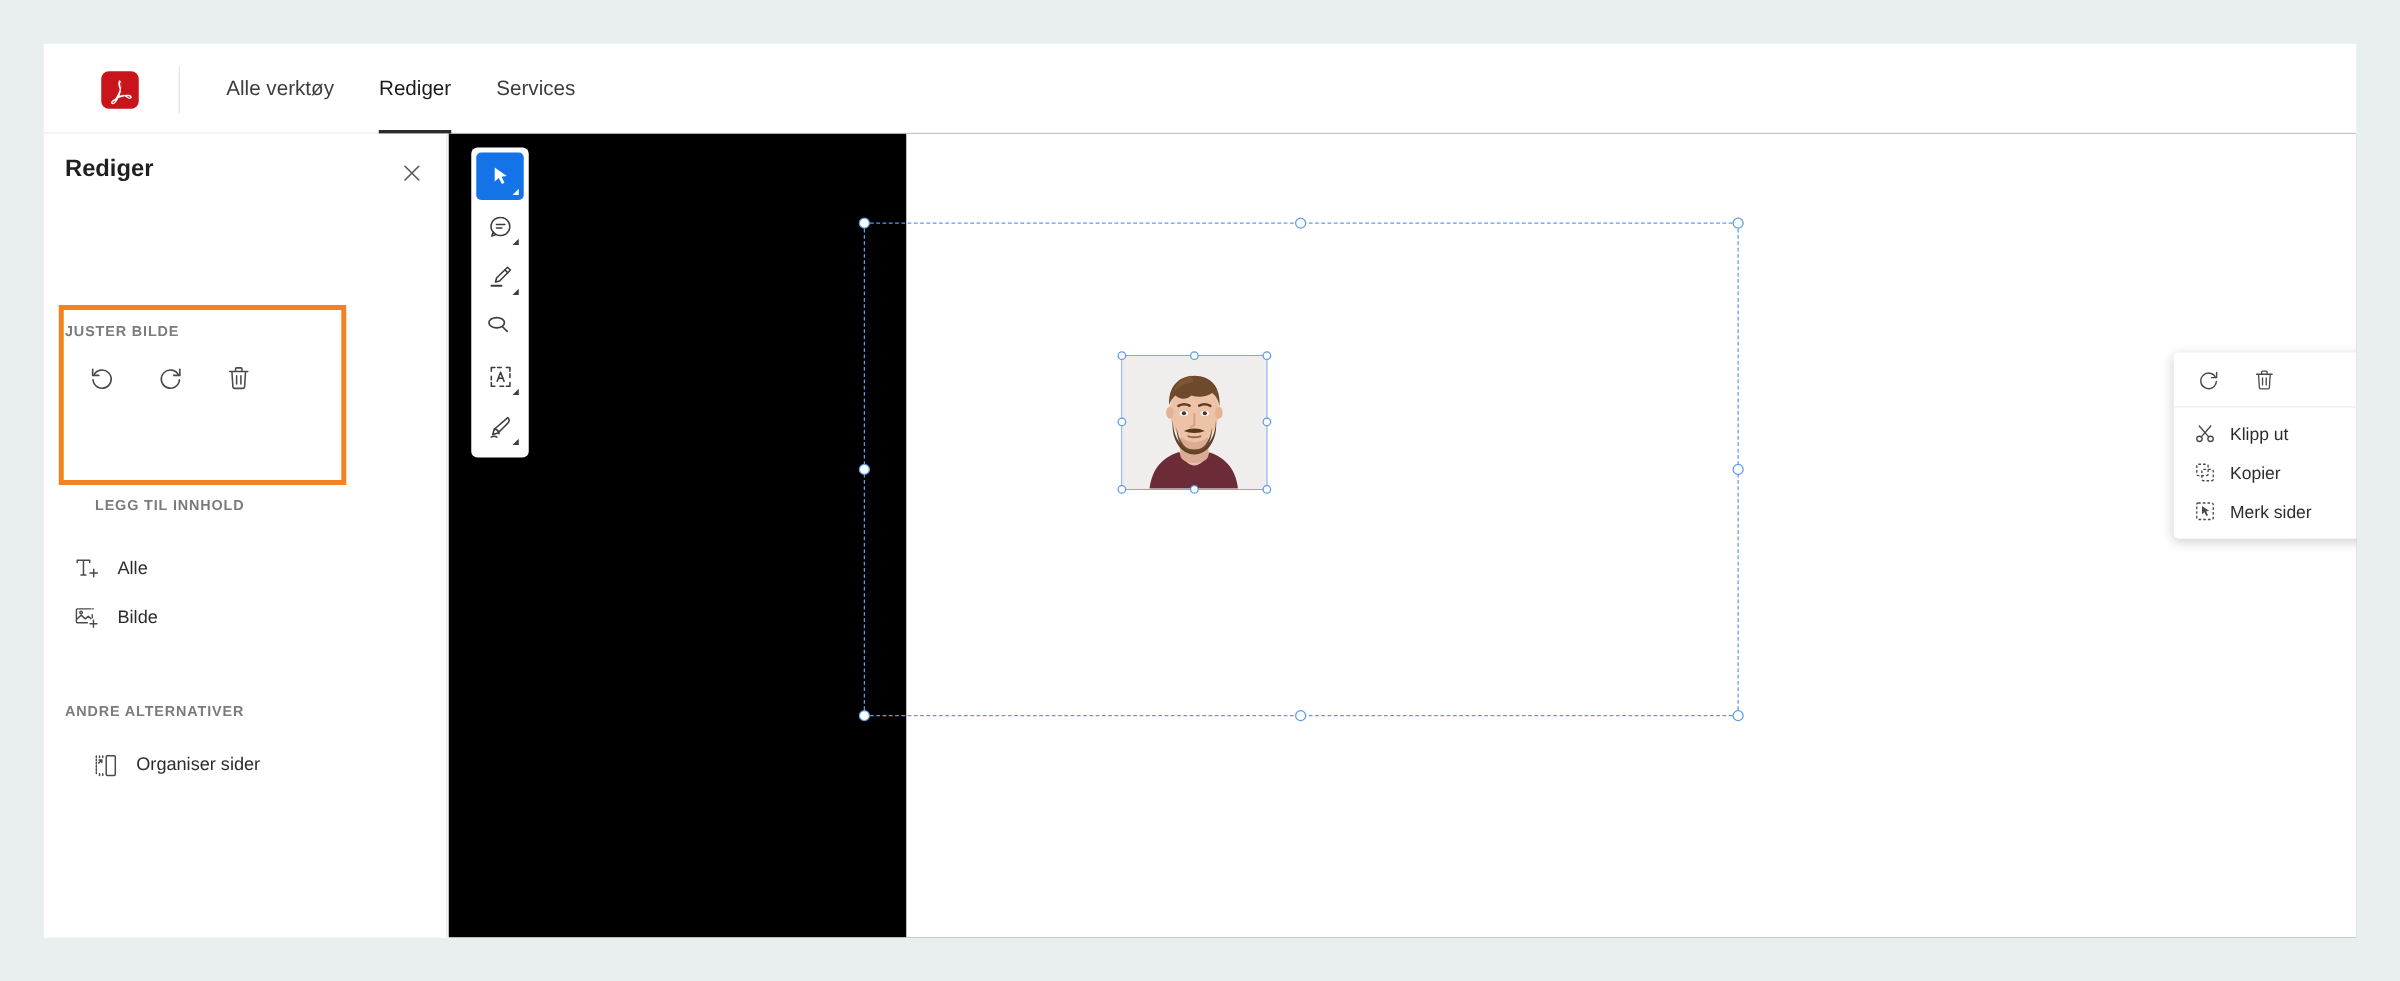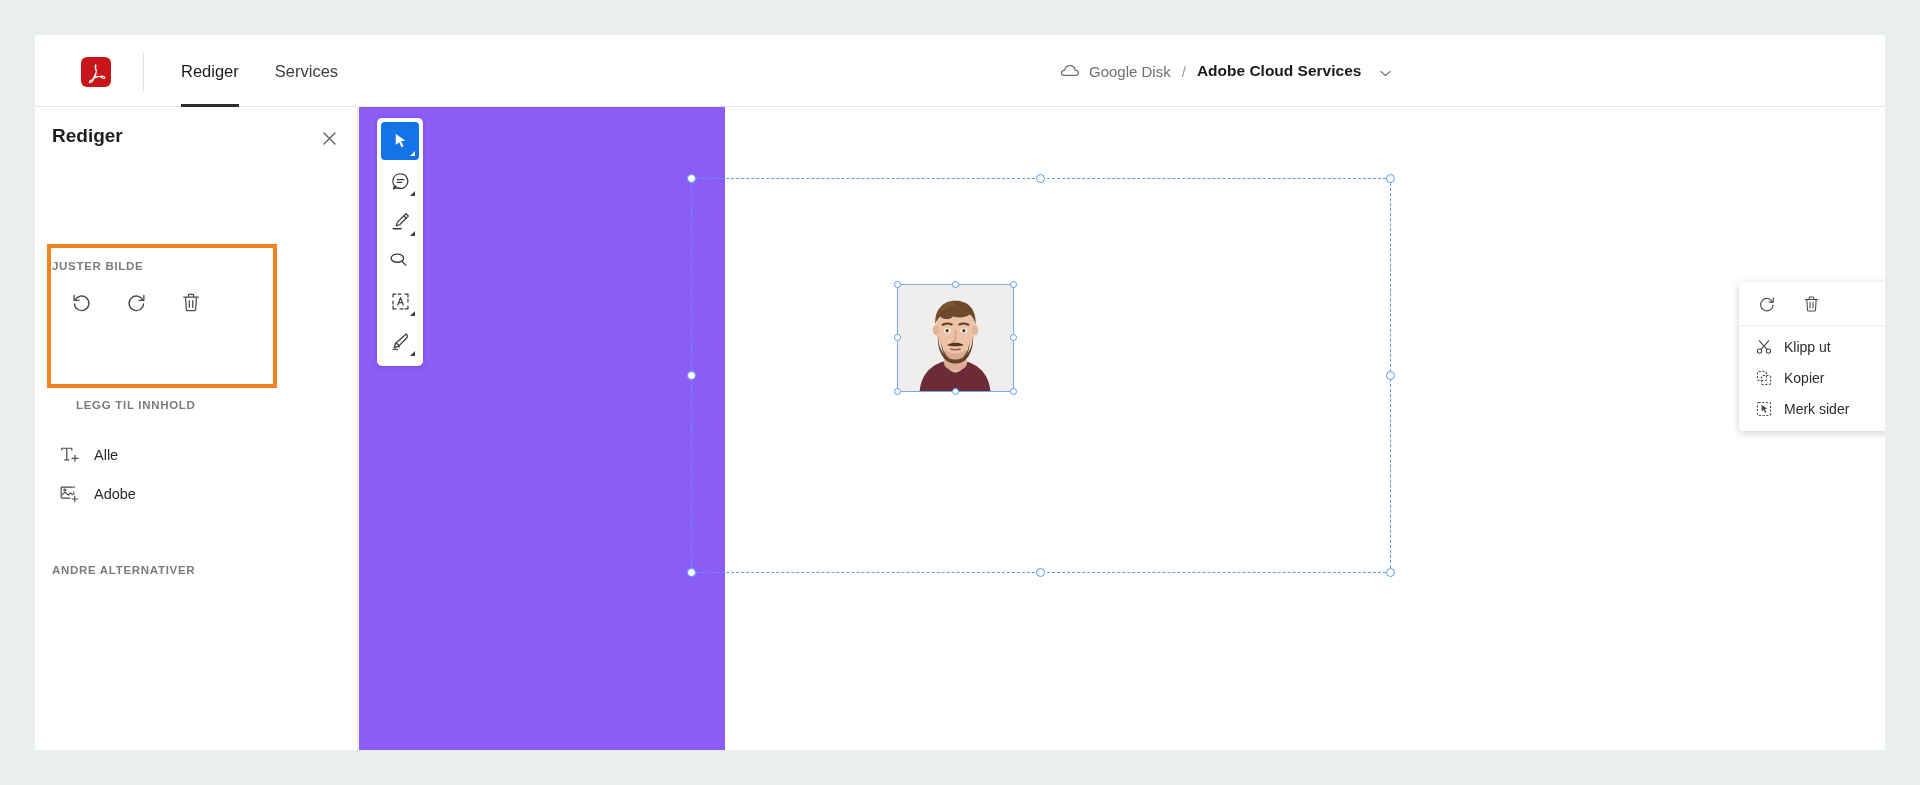--- a/index.html
+++ b/index.html
@@ -174,21 +174,21 @@
     display: flex; align-items: center; justify-content: center;
     color: #4a4a4a;
     flex: 0 0 22px;
   }
 
   
   .canvas {
     position: absolute;
     left: 324px; top: 0;
     right: 0; bottom: 0;
-    background: #8b5cf6;
+    background: #000000;
   }
   .doc-page {
     position: absolute;
     left: 366px; top: 0;
     width: 1160px; height: 643px;
     background: #ffffff;
   }
 
   
   .vtoolbar {
@@ -320,43 +320,31 @@
   <div class="topbar">
 
     <div class="logo">
       <svg width="30" height="30" viewBox="0 0 30 30" aria-hidden="true">
         <path d="M15.6 7.2c-1.5 0-2 1.3-2 2.6 0 1.6.6 3.3 1.2 4.7-.9 2.5-2.3 5.6-3.6 7.4-1.6.8-3.4 1.8-3.4 3.1 0 .8.6 1.3 1.4 1.3 1.8 0 3.4-2.6 4.6-5 1.6-.6 3.4-1.1 5.1-1.4 1.4 1.1 3 2.1 4.1 2.1.9 0 1.4-.6 1.4-1.4 0-1.4-1.7-1.8-3.1-1.8-.8 0-1.8.1-2.8.3-1.2-1-2.3-2.4-3-3.9.5-1.6.8-3.2.8-4.4 0-1.9-.7-3.6-2.7-3.6zm-.1 1.5c.6 0 .8.6.8 1.5 0 .9-.2 2-.5 3.1-.4-1.1-.7-2.3-.7-3.2 0-.8.1-1.4.4-1.4zm.3 7.1c.6 1.1 1.4 2.1 2.2 2.9-1.2.2-2.4.5-3.5.9.5-1.2 1-2.5 1.3-3.8zm5.6 4.2c.9 0 1.8.2 1.8.7 0 .2-.2.4-.5.4-.6 0-1.4-.5-2.3-1.1h1zm-10 3.2c-.7 1.2-1.5 2.2-2 2.2-.2 0-.3-.1-.3-.3 0-.5.9-1.2 2.3-1.9z" fill="#ffffff"></path>
       </svg>
     </div>
     <div class="logo-sep"></div>
 
     <div class="navtabs">
+      <div class="navtab">
+        <span>Alle verktøy</span>
+      </div>
       <div class="navtab active">
         <span>Rediger</span>
       </div>
       <div class="navtab">
         <span>Services</span>
       </div>
     </div>
 
-    <div class="cloud-crumb">
-      <span>
-        <svg width="20" height="14" viewBox="0 0 20 14" fill="none" stroke="#6e6e6e" stroke-width="1.3">
-          <path d="M4.2 12.3h11.4c2 0 3.2-1.5 2.7-3.2-.4-1.4-1.8-2.2-3.2-2C14.6 4.3 12.6 2.6 10 2.6c-2.8 0-5 2-5.3 4.6C2.8 7.5 1.5 8.8 1.5 10.3c0 1.2.9 2 2.7 2z" stroke-linejoin="round"></path>
-        </svg>
-      </span>
-      <span>Google Disk</span>
-      <span class="sep">/</span>
-      <span class="strong">Adobe Cloud Services</span>
-      <span class="chev">
-        <svg width="11" height="7" viewBox="0 0 11 7" fill="none" stroke="#7a7a7a" stroke-width="1.2">
-          <path d="M1 1.5l4.5 4 4.5-4" stroke-linecap="round" stroke-linejoin="round"></path>
-        </svg>
-      </span>
-    </div>
   </div>
 
   <div class="workspace">
 
     <div class="left-panel">
 
       <div class="panel-head">
         <div class="panel-title">Rediger</div>
         <div class="panel-close">
           <svg width="13" height="13" viewBox="0 0 13 13" fill="none" stroke="#5a5a5a" stroke-width="1.3">
@@ -408,25 +396,35 @@
       <div class="menu-item" style="top:369px;">
         <span class="mi-icon">
           <svg width="21" height="20" viewBox="0 0 23 22" fill="none" stroke="#4a4a4a" stroke-width="1.25">
             <path d="M15.3 3.4H3.2a.9.9 0 0 0-.9.9v10.4a.9.9 0 0 0 .9.9h9.1" stroke-linejoin="round"></path>
             <path d="M16.2 3.4h.9M16.2 8.6v2.6" stroke-linecap="round"></path>
             <path d="M2.6 12.6l3.9-3.7 3.6 3.3 2.6-2.3 2.7 2.4" stroke-linejoin="round"></path>
             <circle cx="6.4" cy="6.6" r="1.1"></circle>
             <path d="M17.3 13.4v6.2M14.2 16.5h6.2" stroke-linecap="round"></path>
           </svg>
         </span>
-        <span>Adobe</span>
+        <span>Bilde</span>
       </div>
 
       <div class="section-label" style="top:457px;">ANDRE ALTERNATIVER</div>
 
+      <div class="menu-item" style="left:28px; top:487px;">
+        <span class="mi-icon">
+          <svg width="21" height="21" viewBox="0 0 22 22" fill="none" stroke="#4a4a4a" stroke-width="1.25">
+            <rect x="11.5" y="2.8" width="7.6" height="16.4" rx="1"></rect>
+            <path d="M8.6 4.2V2.9M5.9 4.2V2.9M3.2 4.2V2.9M3.2 6.9V5.6M3.2 9.6V8.3M3.2 12.3V11M3.2 15V13.7M3.2 17.7v-1.3M5.9 19.2v-1.3M8.6 19.2v-1.3" stroke-linecap="round"></path>
+            <path d="M5.2 8.8l2.6-2.6M7.8 6.2H5.6M7.8 6.2v2.2" stroke-linecap="round" stroke-linejoin="round"></path>
+          </svg>
+        </span>
+        <span>Organiser sider</span>
+      </div>
 
 
     </div>
 
     <div class="canvas">
 
       <div class="doc-page"></div>
 
       <div class="vtoolbar">
 

